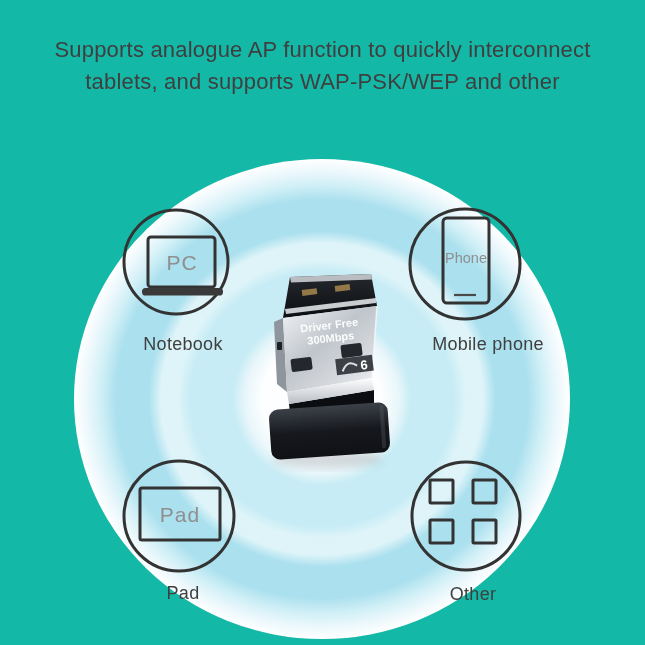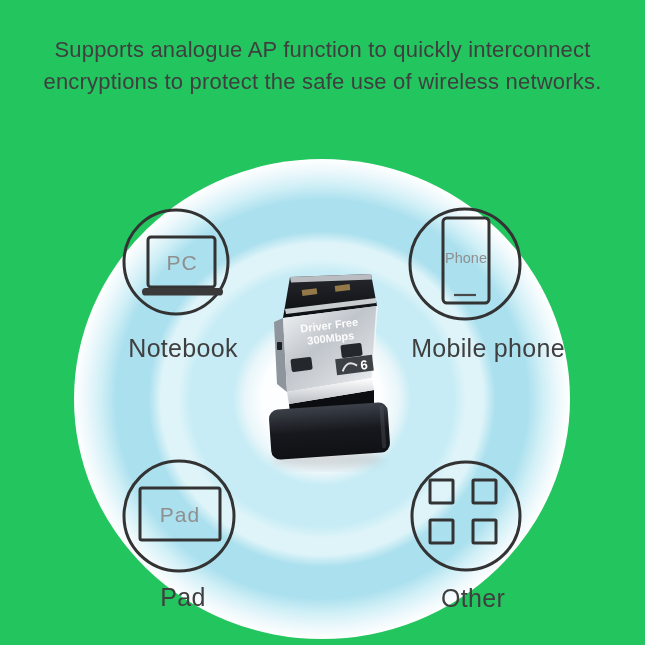--- a/index.html
+++ b/index.html
@@ -1,17 +1,17 @@
 <!DOCTYPE html>
 <html style="--text-dark: #3f3f3f; --icon-stroke: #333333; --icon-text: #8f8f8f; --ring-strong: #abe0ee; --ring-soft: #c7ecf5; --ring-gap: #def4f9;"><head>
 <meta charset="utf-8">
 <style>
   html,body{margin:0;padding:0;background:#ffffff;}
   .canvas{
-    position:relative;width:645px;height:645px;overflow:hidden;background:#22c55e;
+    position:relative;width:645px;height:645px;overflow:hidden;background:#14b8a6;
     font-family:"Liberation Sans","DejaVu Sans",sans-serif;
   }
   
   .hero{
     position:absolute;top:34px;left:0;width:645px;text-align:center;
     color:var(--text-dark);font-size:22px;line-height:32px;font-weight:400;
     letter-spacing:.2px;
   }
   
   .rings{
@@ -30,36 +30,36 @@
       #ecf8fc 95%,
       #ffffff 100%);
   }
   
   .device-svg{position:absolute;width:120px;height:120px;}
   .device-svg .ring{fill:none;stroke:var(--icon-stroke);stroke-width:3;}
   .device-svg .glyph{fill:none;stroke:var(--icon-stroke);stroke-width:3;}
   .device-svg text{fill:var(--icon-text);font-family:"Liberation Sans","DejaVu Sans",sans-serif;}
   .dev-label{
     position:absolute;transform:translateX(-50%);white-space:nowrap;
-    color:var(--text-dark);font-size:25px;font-weight:500;letter-spacing:.3px;
+    color:var(--text-dark);font-size:18px;font-weight:500;letter-spacing:.3px;
   }
   
   .adapter{position:absolute;left:250px;top:262px;width:150px;height:210px;}
   .adapter text{font-family:"Liberation Sans","DejaVu Sans",sans-serif;}
 </style>
 </head>
 <body>
 
 <div class="canvas">
 
   <div class="rings"></div>
 
   <div class="hero">
     <div>Supports analogue AP function to quickly interconnect</div>
-    <div>encryptions to protect the safe use of wireless networks.</div>
+    <div>tablets, and supports WAP-PSK/WEP and other</div>
   </div>
 
   <svg class="device-svg" style="left:116px;top:202px;" viewBox="0 0 120 120">
     <circle class="ring" cx="60" cy="60" r="52"></circle>
     <rect class="glyph" x="32" y="35" width="67" height="50" rx="3"></rect>
     <rect x="26" y="86" width="81" height="7.5" rx="3.6" fill="#3a3a3a"></rect>
     <text x="66" y="68" font-size="21" text-anchor="middle" letter-spacing="1">PC</text>
   </svg>
   <div class="dev-label" style="left:183px;top:334px;">Notebook</div>
 

